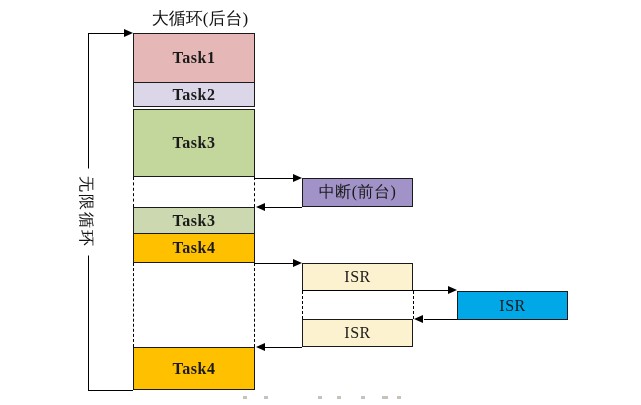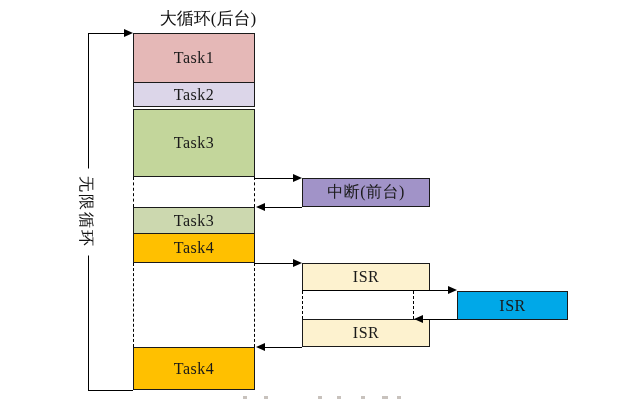--- a/index.html
+++ b/index.html
@@ -6,22 +6,22 @@
   #canvas{
     position:relative;width:641px;height:405px;background:#fff;overflow:hidden;
     font-family:"Liberation Serif","DejaVu Serif",serif;color:#111;
   }
   
   .block{
     position:absolute;box-sizing:border-box;border:1px solid #1a1a1a;
     display:flex;align-items:center;justify-content:center;
     font-size:16px;letter-spacing:0.5px;color:#1a1a1a;
   }
-  .stack{left:133px;width:122px;}
-  .side{left:302px;width:128px;}
+  .stack{left:133px;width:122px;font-weight:bold;}
+  .side{left:302px;width:111px;}
   
   .hline{position:absolute;height:0;border-top:1px solid #000;}
   .vline{position:absolute;width:0;border-left:1px solid #000;}
   .vdash{position:absolute;width:0;border-left:1px dashed #000;}
   
   .ah{position:absolute;width:0;height:0;}
   .ah-r{border-top:4px solid transparent;border-bottom:4px solid transparent;border-left:9px solid #000;}
   .ah-l{border-top:4px solid transparent;border-bottom:4px solid transparent;border-right:9px solid #000;}
   
   .lbl{position:absolute;font-size:17px;text-align:center;white-space:nowrap;}
@@ -32,21 +32,21 @@
   }
   .tick{position:absolute;width:13px;height:0;border-top:1px solid #000;}
   
   .cap-mark{position:absolute;top:396px;width:4px;height:3px;background:#9a8f86;opacity:.55;}
 </style>
 </head>
 <body>
 
 <div id="canvas">
 
-  <div class="lbl" style="left:128px;top:7px;width:160px;text-align:center;">大循环(后台)</div>
+  <div class="lbl" style="left:120px;top:7px;width:160px;text-align:center;">大循环(后台)</div>
 
   <div class="vline" style="left:88px;top:33px;height:357px;"></div>
   <div class="hline" style="left:88px;top:33px;width:37px;"></div>
   <div class="ah ah-r" style="left:124px;top:29px;"></div>
   <div class="hline" style="left:88px;top:390px;width:45px;"></div>
   <div class="tick" style="left:78px;top:169px;"></div>
   <div class="tick" style="left:78px;top:253px;"></div>
   <div class="vlabel">无限循环</div>
 
   <div class="block stack" style="top: 33px; height: 50px; background-color: rgb(229, 184, 183);">Task1</div>

